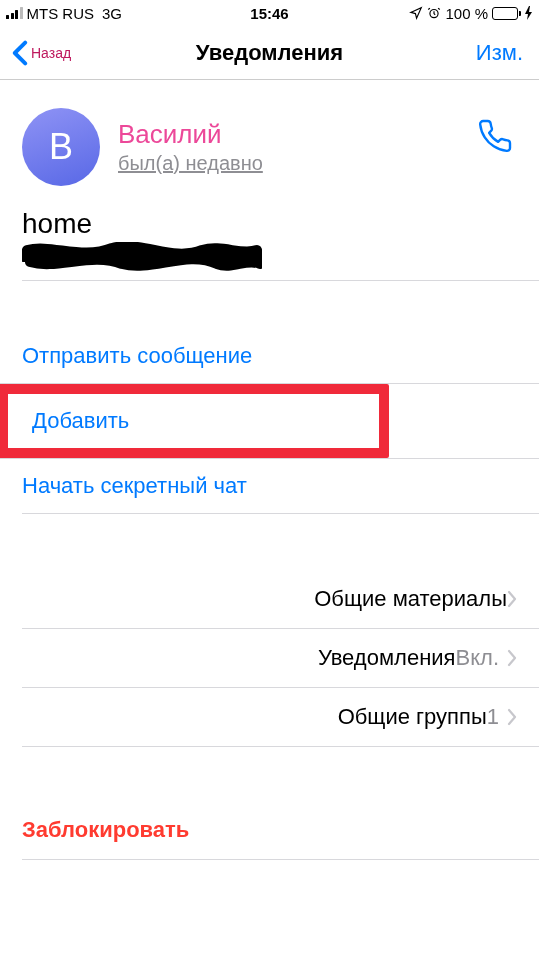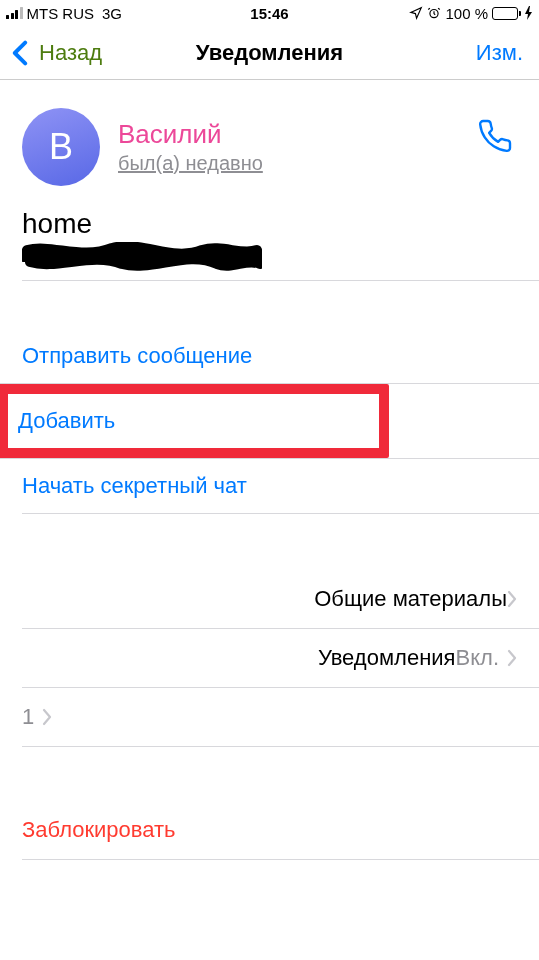--- a/index.html
+++ b/index.html
@@ -33,21 +33,21 @@
     .loc-ico, .alarm-ico { width:14px;height:14px;}
 
     .nav-bar {
       height: 54px;
       display:flex;
       align-items:center;
       padding: 0 12px;
       border-bottom: 0.5px solid #ccc;
       position:relative;
     }
-    .back { display:flex; align-items:center; color:#4d7c0f; font-size:22px; gap:11px;}
+    .back { display:flex; align-items:center; color:#be185d; font-size:14px; gap:3px;}
     .back svg { width:16px;height:26px;}
     .nav-title { position:absolute; left:50%; transform:translateX(-50%); font-size:22px; font-weight:600;}
     .edit { position:absolute; right:16px; color:#007aff; font-size:22px;}
 
     .profile { display:flex; align-items:center; padding: 28px 22px 22px 22px; position:relative;}
     .avatar { width:78px; height:78px; border-radius:50%; background:linear-gradient(160deg,#8f93f5,#5868e6); display:flex;align-items:center;justify-content:center;color:#fff;font-size:36px;font-weight:500;}
     .pinfo { margin-left:18px;}
     .pname { font-size:26px; font-weight:500; color:#ec4899;}
     .pstatus { font-size:20px; color:#8e8e93; margin-top:2px;text-decoration:underline;}
     .call-btn { position:absolute; right:26px; top:38px;}
@@ -55,30 +55,30 @@
     .phone-section { padding: 0 22px 8px 22px; }
     .phone-label { font-size:28px; color:#000; margin-bottom:2px;}
     .phone-value { width:240px; height:30px; }
     .phone-value svg { display:block; }
     .line { height:1px; background:#d8d8dc; margin-left:22px;}
     .full-line { height:1px; background:#d8d8dc;}
 
     .actions { margin-top: 48px; }
     .action-row { padding: 14px 22px; font-size:22px; color:#007aff; position:relative;}
     .highlight-box { border: 10px solid #f02a3a; margin-left:-2px; margin-right:150px; border-radius:2px;}
-    .highlight-box .action-row { padding: 14px 10px;}
+    .highlight-box .action-row { padding: 14px 24px;}
 
     .settings { margin-top: 56px;}
     .set-row { padding: 16px 22px; display:flex; align-items:center; font-size:22px; color:#000;}
     .set-label { flex:1;text-align:right;}
     .set-value { color:#8e8e93; margin-right:8px; font-size:22px;}
     .chevron { color:#c7c7cc; }
     .chevron svg { width:10px;height:18px; display:block;}
 
-    .block-section { margin-top: 54px;}
+    .block-section { margin-top: 54px; font-weight: bold;}
     .block-row { padding: 16px 22px; font-size:22px; color:#ff3b30;}
   </style>
 </head>
 <body>
 
 <div class="status-bar">
   <div class="status-left">
     <span class="signal">
       <span class="sbar sb1"></span>
         <span class="sbar sb2"></span>
@@ -172,20 +172,21 @@
     <span class="set-label">Уведомления</span>
     <span class="set-value">Вкл.</span>
     <span class="chevron">
         <svg viewBox="0 0 10 18" fill="none" stroke="#c7c7cc" stroke-width="2.2" stroke-linecap="round" stroke-linejoin="round">
           <path d="M2 2l6 7-6 7"></path>
         </svg>
       </span>
   </div>
   <div class="line"></div>
   <div class="set-row">
+    <span class="set-label">Общие группы</span>
     <span class="set-value">1</span>
     <span class="chevron">
         <svg viewBox="0 0 10 18" fill="none" stroke="#c7c7cc" stroke-width="2.2" stroke-linecap="round" stroke-linejoin="round">
           <path d="M2 2l6 7-6 7"></path>
         </svg>
       </span>
   </div>
   <div class="line"></div>
 </div>
 

